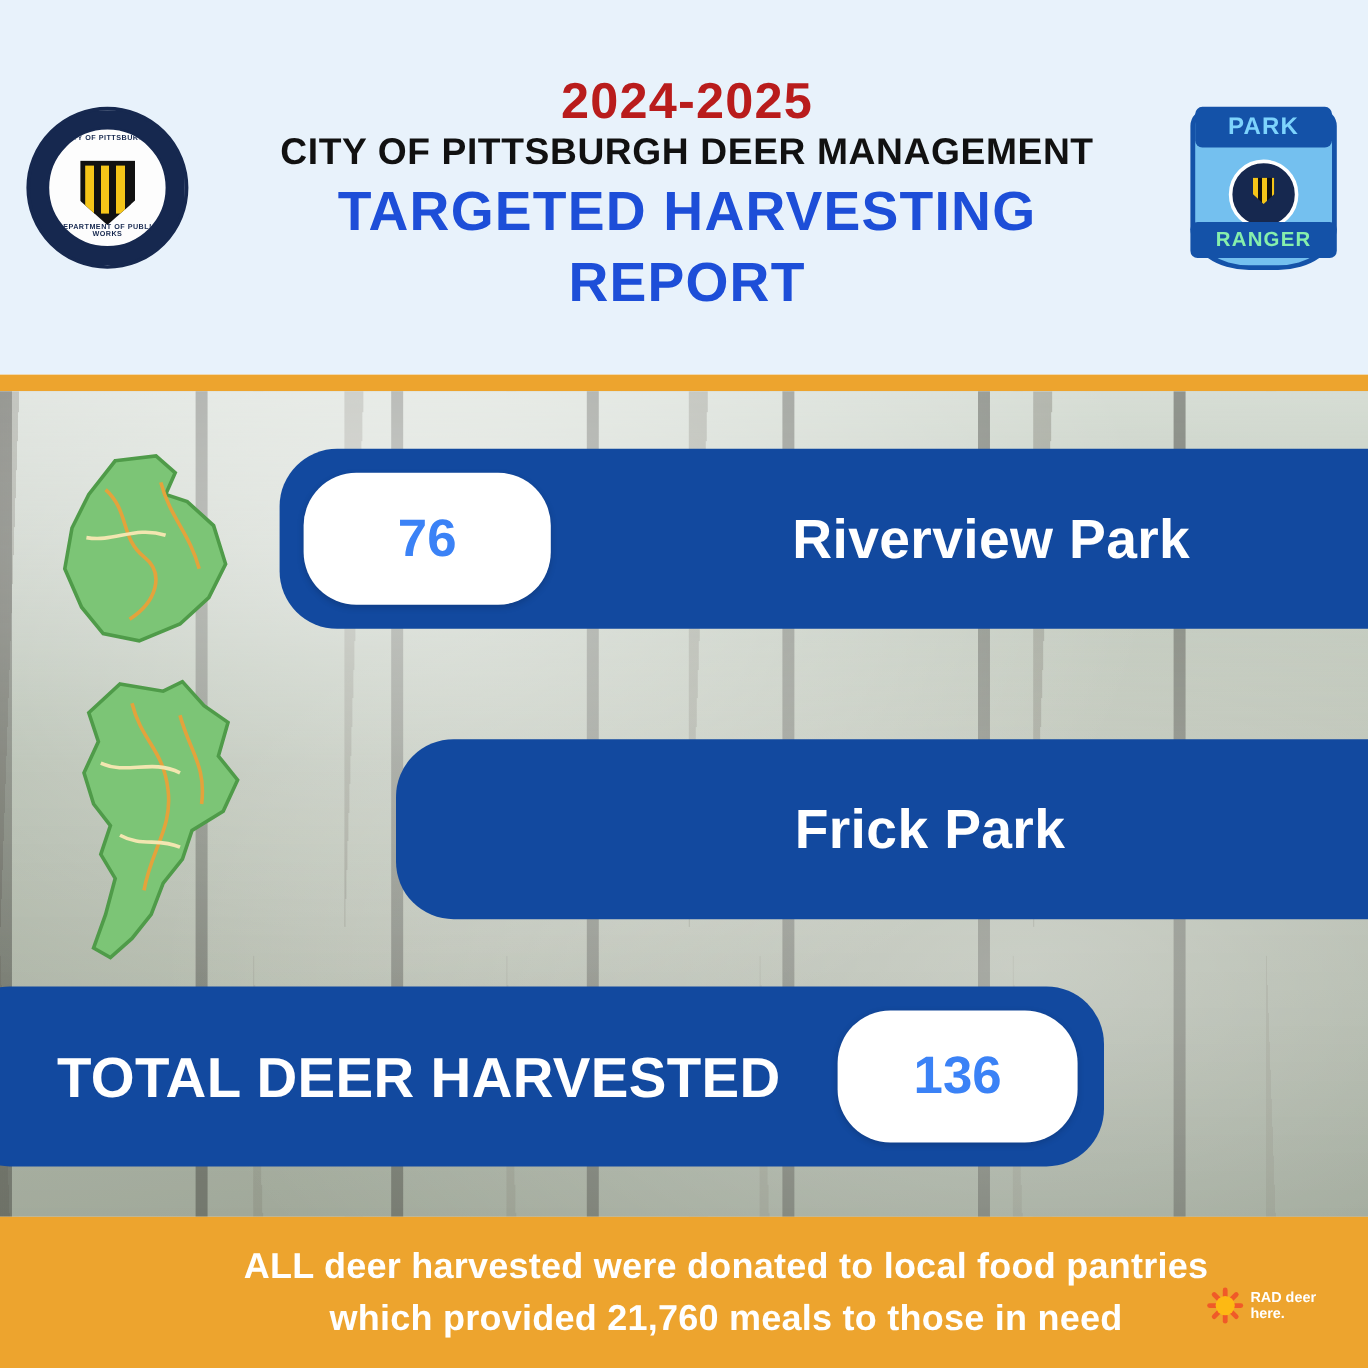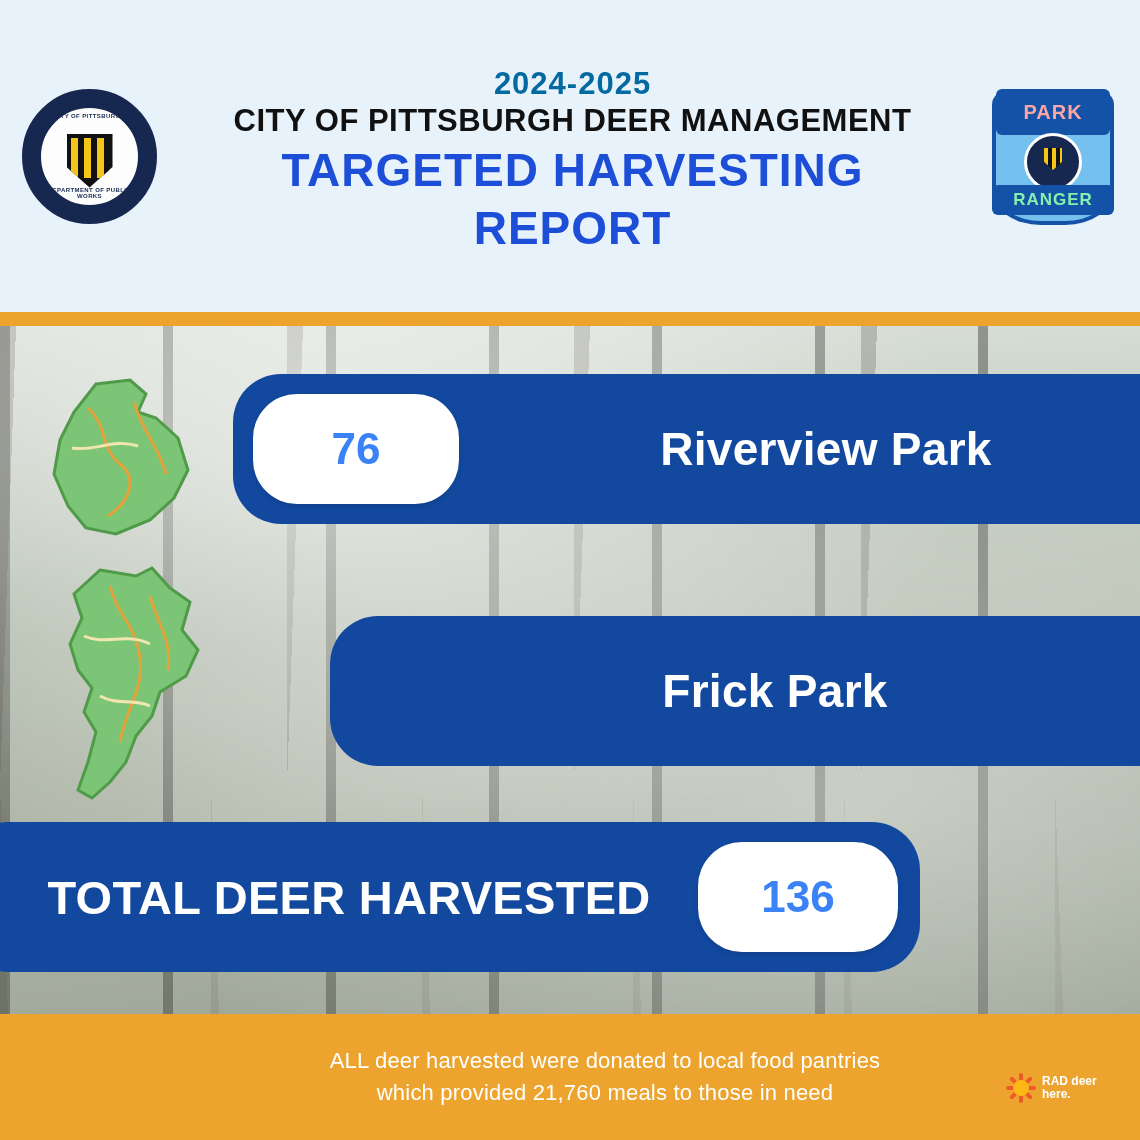--- a/index.html
+++ b/index.html
@@ -30,24 +30,24 @@
     justify-content: space-between;
     padding: 0 22px;
     box-sizing: border-box;
   }
   .header-titles {
     flex: 1;
     text-align: center;
     margin-top: 10px;
   }
   .title-year {
-    font-size: 31px;
+    font-size: 42px;
     font-weight: bold;
     letter-spacing: 1px;
-    color: #0369a1;
+    color: #b91c1c;
     line-height: 1.15;
   }
   .title-main {
     font-size: 31px;
     font-weight: bold;
     letter-spacing: 0.5px;
     color: #111111;
     line-height: 1.2;
   }
   .title-big {
@@ -118,24 +118,24 @@
     position: absolute;
     inset: 10px 4px 6px 4px;
     background: #74c0ef;
     border: 4px solid #1452a8;
     border-radius: 14px 14px 40% 40% / 14px 14px 26% 26%;
   }
   .patch .ribbon-top {
     position: absolute;
     top: 8px;
     left: 8px; right: 8px;
-    height: 46px;
+    height: 34px;
     background: #1452a8;
     border-radius: 6px;
-    color: #fca5a5;
+    color: #7dd3fc;
     font-size: 20px;
     font-weight: bold;
     letter-spacing: 1px;
     display: flex;
     align-items: center;
     justify-content: center;
   }
   .patch .ribbon-bottom {
     position: absolute;
     bottom: 16px;
@@ -288,22 +288,22 @@
     background: #eda42e;
     display: flex;
     align-items: center;
     justify-content: center;
     box-sizing: border-box;
     padding: 0 30px;
   }
   .footer-text {
     color: #ffffff;
     text-align: center;
-    font-size: 22px;
-    font-weight: normal;
+    font-size: 30px;
+    font-weight: bold;
     line-height: 1.45;
     letter-spacing: 0.2px;
     flex: 1;
     margin-left: 70px;
   }
   .footer-logo {
     position: absolute;
     right: 26px;
     bottom: 28px;
     width: 110px;

